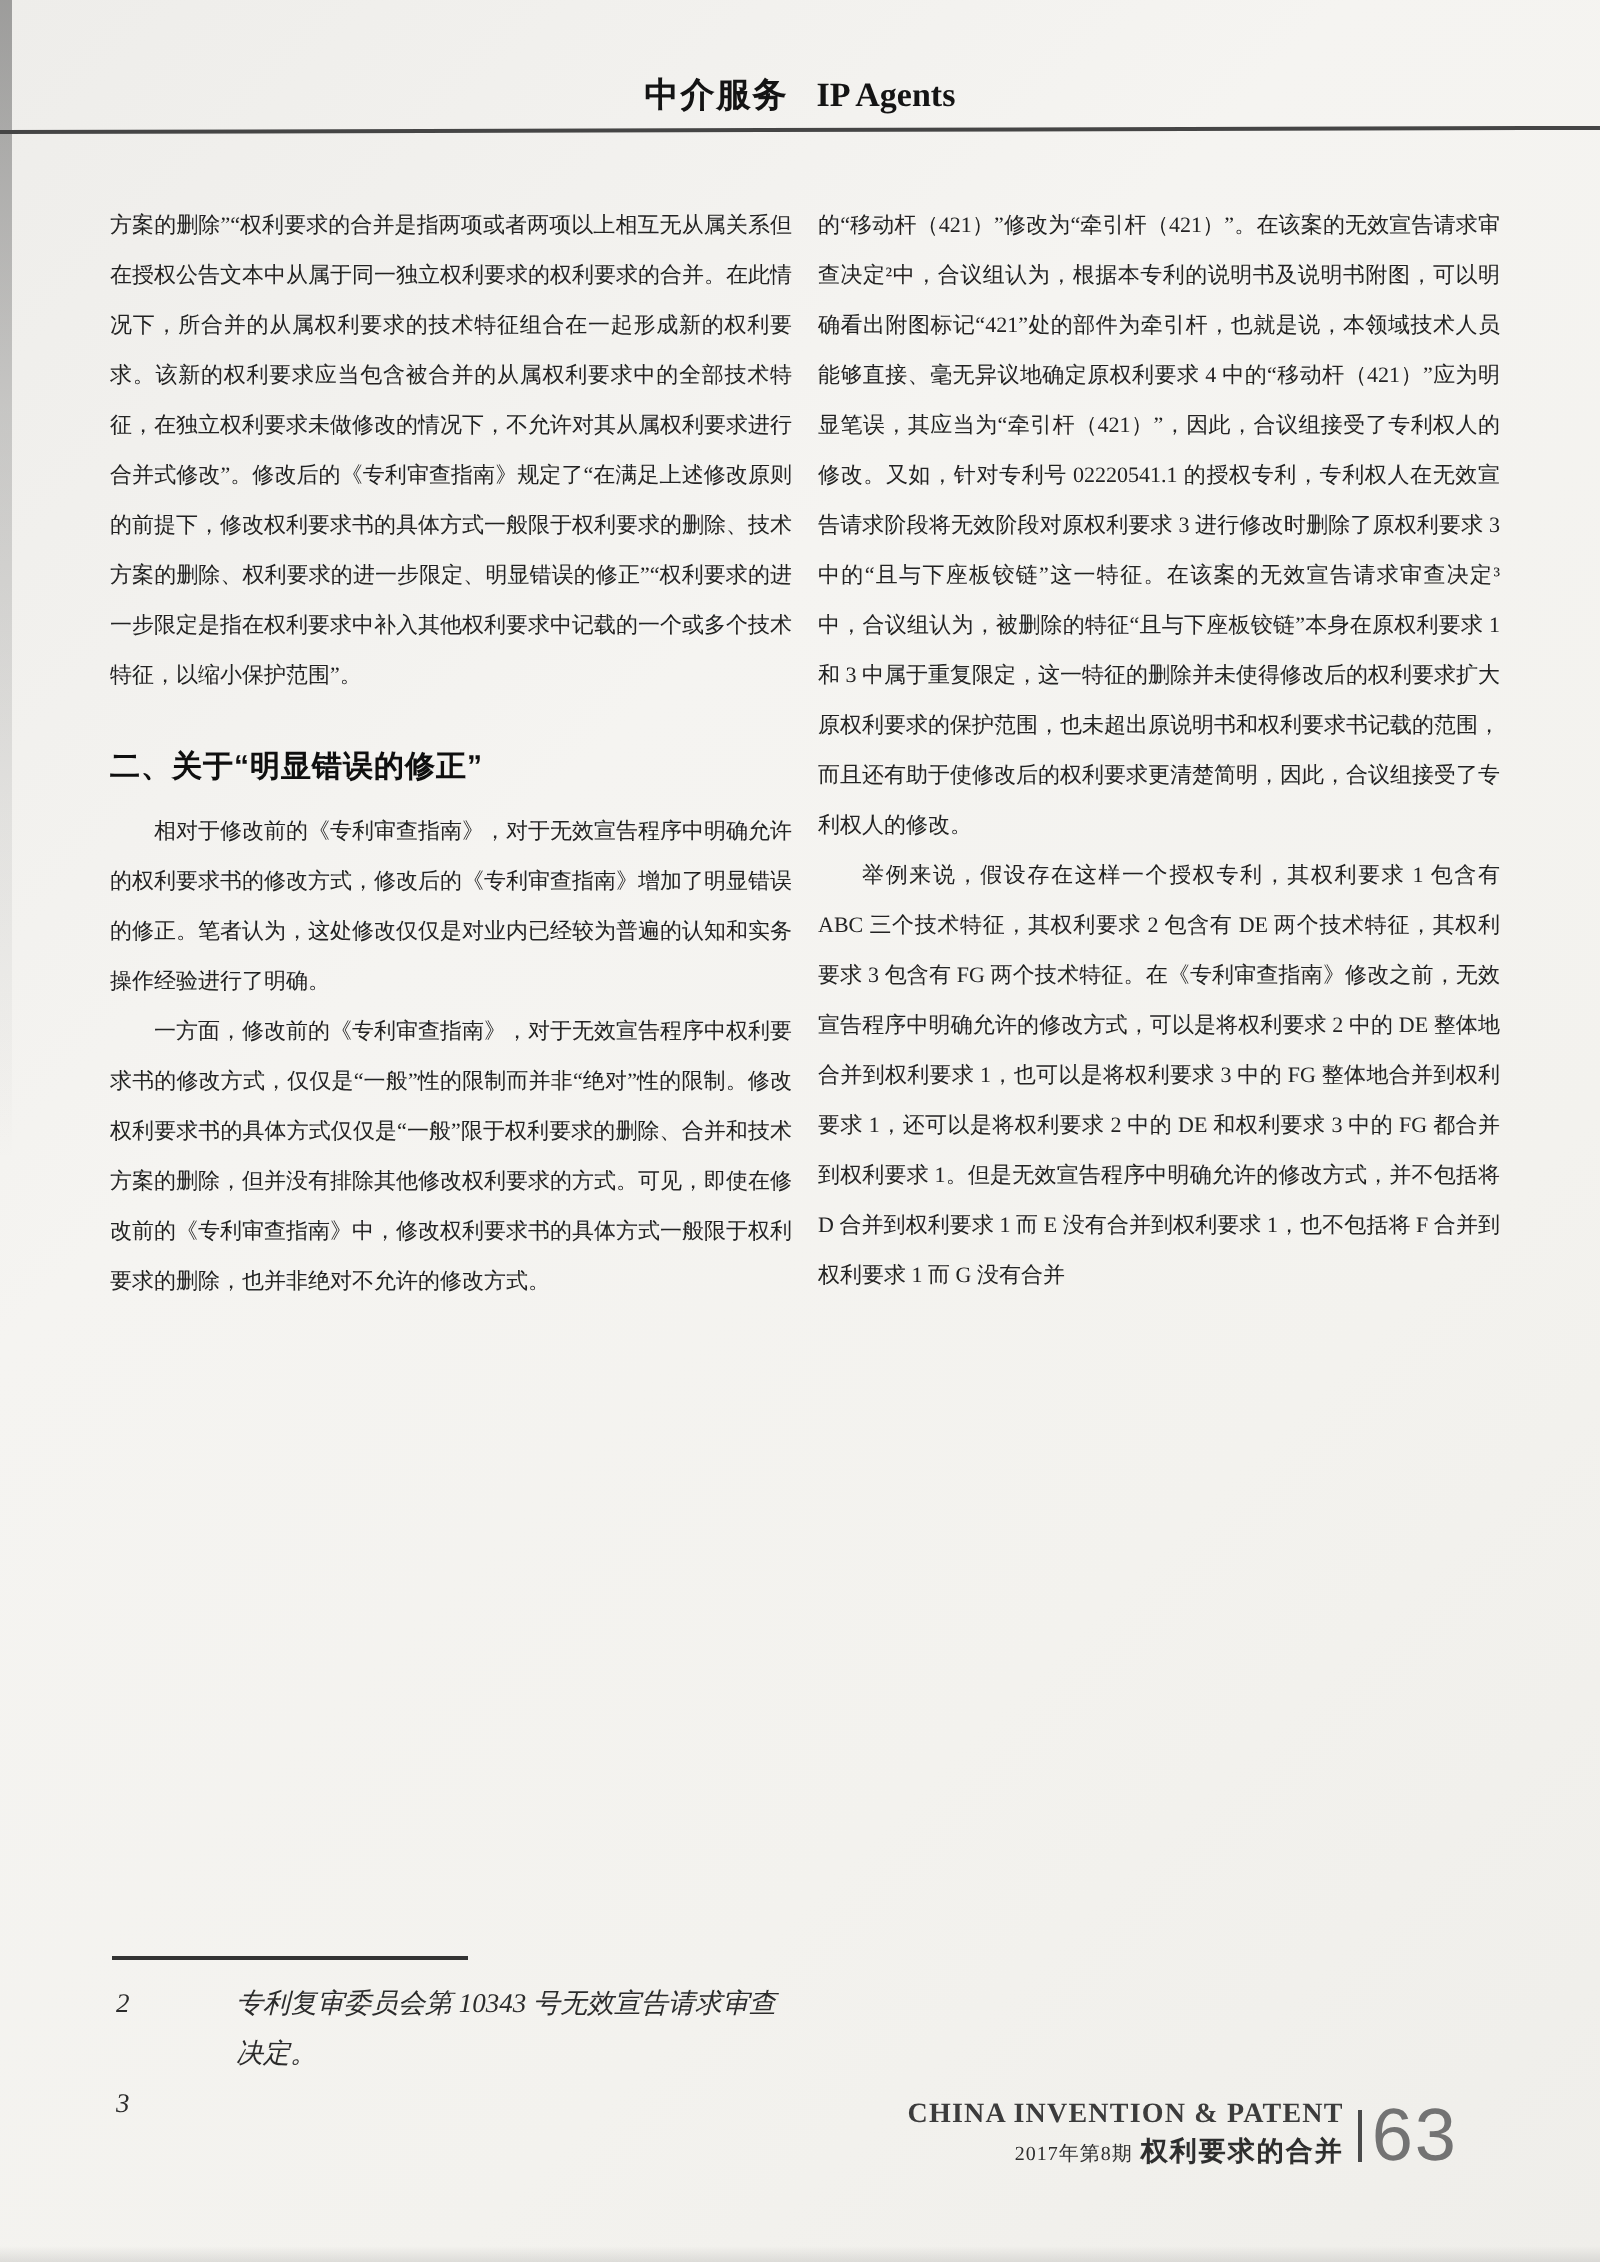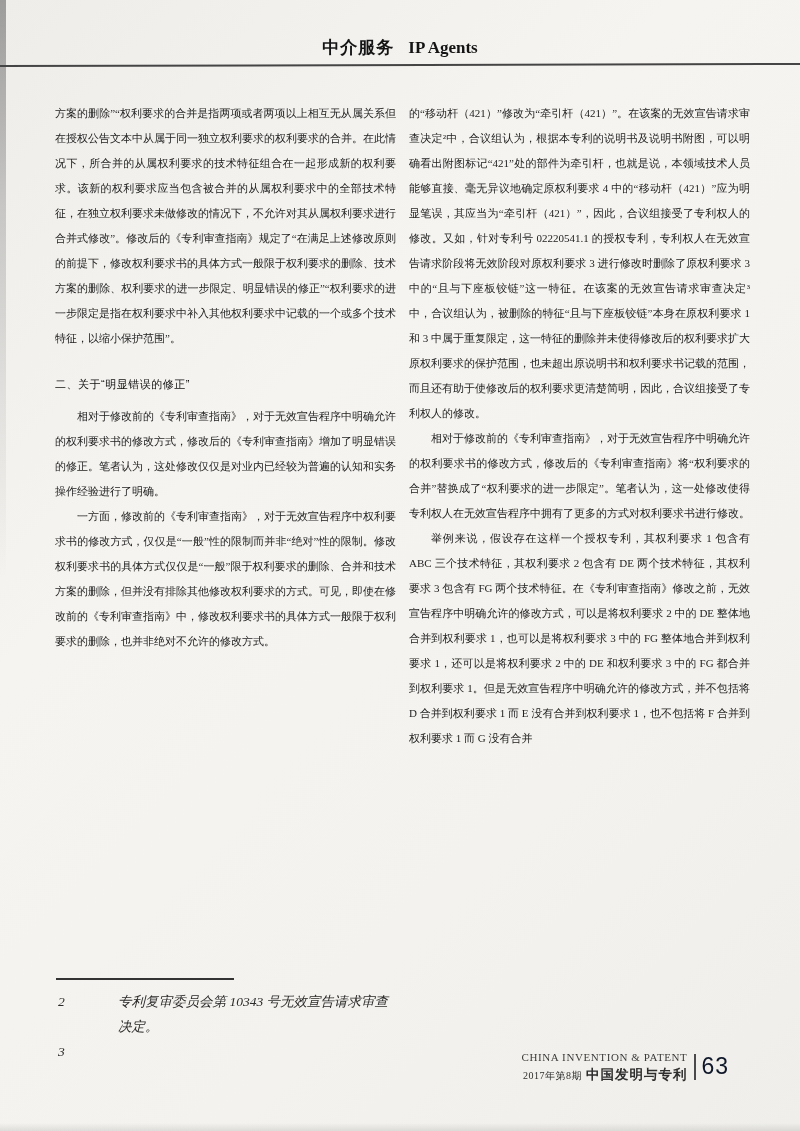--- a/index.html
+++ b/index.html
@@ -46,48 +46,48 @@
     margin: 0;
     font-size: 11px; line-height: 25px;
     text-align: justify;
     color: #222;
   }
   p.indent { text-indent: 2em; }
 
   h2.section {
     margin: 22px 0 9px 0;
     font-family: "Liberation Sans", "DejaVu Sans", sans-serif;
-    font-size: 11px; line-height: 22px; font-weight: normal;
+    font-size: 15px; line-height: 22px; font-weight: bold;
     color: #0f0f0f;
     letter-spacing: 0.5px;
   }
 
   .footnotes { position: absolute; left: 55px; top: 978px; width: 341px; }
   .fn-rule { width: 178px; height: 2px; background: #333; margin: 0 0 9px 1px; }
   .fn-row { display: flex; font-style: italic; font-size: 13.5px; line-height: 25px; color: #2b2b2b; }
   .fn-num { width: 60px; flex: 0 0 60px; padding-left: 3px; }
   .fn-text { flex: 1; }
 
   .page-footer {
     position: absolute; top: 1051px; right: 71px;
     display: flex; align-items: center;
   }
   .footer-text { text-align: right; line-height: 1; }
   .f-en {
     font-family: "Liberation Serif", serif;
-    font-size: 11px; font-weight: normal; letter-spacing: 0.6px;
+    font-size: 14px; font-weight: bold; letter-spacing: 0.6px;
     color: #3c3c3c; margin-bottom: 3px;
   }
   .f-cn-row { white-space: nowrap; color: #2e2e2e; }
   .f-issue { font-size: 10px; letter-spacing: 0.5px; }
   .f-cn { font-size: 13.5px; font-weight: bold; margin-left: 4px; letter-spacing: 1px; }
   .footer-divider { width: 2px; height: 26px; background: #4a4a4a; margin: 0 5px 0 7px; }
   .footer-page {
     font-family: "Liberation Sans", "DejaVu Sans", sans-serif;
-    font-size: 23px; line-height: 31px; color: #0f172a; letter-spacing: 1px; text-align: center;
+    font-size: 37px; line-height: 31px; color: #737373; letter-spacing: 1px; text-align: center;
   }
 </style>
 </head>
 <body>
 
 <div class="scan-edge-left"></div>
 <div class="scan-edge-bottom"></div>
 
 <div class="page-header">
   <span>中介服务</span><span class="en">IP Agents</span>
@@ -96,37 +96,36 @@
 
 <div class="col col-left">
   <p class="body">方案的删除”“权利要求的合并是指两项或者两项以上相互无从属关系但在授权公告文本中从属于同一独立权利要求的权利要求的合并。在此情况下，所合并的从属权利要求的技术特征组合在一起形成新的权利要求。该新的权利要求应当包含被合并的从属权利要求中的全部技术特征，在独立权利要求未做修改的情况下，不允许对其从属权利要求进行合并式修改”。修改后的《专利审查指南》规定了“在满足上述修改原则的前提下，修改权利要求书的具体方式一般限于权利要求的删除、技术方案的删除、权利要求的进一步限定、明显错误的修正”“权利要求的进一步限定是指在权利要求中补入其他权利要求中记载的一个或多个技术特征，以缩小保护范围”。</p>
   <h2 class="section">二、关于“明显错误的修正”</h2>
   <p class="body indent">相对于修改前的《专利审查指南》，对于无效宣告程序中明确允许的权利要求书的修改方式，修改后的《专利审查指南》增加了明显错误的修正。笔者认为，这处修改仅仅是对业内已经较为普遍的认知和实务操作经验进行了明确。</p>
   <p class="body indent">一方面，修改前的《专利审查指南》，对于无效宣告程序中权利要求书的修改方式，仅仅是“一般”性的限制而并非“绝对”性的限制。修改权利要求书的具体方式仅仅是“一般”限于权利要求的删除、合并和技术方案的删除，但并没有排除其他修改权利要求的方式。可见，即使在修改前的《专利审查指南》中，修改权利要求书的具体方式一般限于权利要求的删除，也并非绝对不允许的修改方式。</p>
 </div>
 
 <div class="col col-right">
   <p class="body">的“移动杆（421）”修改为“牵引杆（421）”。在该案的无效宣告请求审查决定²中，合议组认为，根据本专利的说明书及说明书附图，可以明确看出附图标记“421”处的部件为牵引杆，也就是说，本领域技术人员能够直接、毫无异议地确定原权利要求 4 中的“移动杆（421）”应为明显笔误，其应当为“牵引杆（421）”，因此，合议组接受了专利权人的修改。又如，针对专利号 02220541.1 的授权专利，专利权人在无效宣告请求阶段将无效阶段对原权利要求 3 进行修改时删除了原权利要求 3 中的“且与下座板铰链”这一特征。在该案的无效宣告请求审查决定³中，合议组认为，被删除的特征“且与下座板铰链”本身在原权利要求 1 和 3 中属于重复限定，这一特征的删除并未使得修改后的权利要求扩大原权利要求的保护范围，也未超出原说明书和权利要求书记载的范围，而且还有助于使修改后的权利要求更清楚简明，因此，合议组接受了专利权人的修改。</p>
-  <p class="body indent">相对于修改前的《专利审查指南》，对于无效宣告程序中明确允许的权利要求书的修改方式，修改后的《专利审查指南》将“权利要求的合并”替换成了“权利要求的进一步限定”。笔者认为，这一处修改使得专利权人在无效宣告程序中拥有了更多的方式对权利要求书进行修改。</p>
   <p class="body indent">举例来说，假设存在这样一个授权专利，其权利要求 1 包含有 ABC 三个技术特征，其权利要求 2 包含有 DE 两个技术特征，其权利要求 3 包含有 FG 两个技术特征。在《专利审查指南》修改之前，无效宣告程序中明确允许的修改方式，可以是将权利要求 2 中的 DE 整体地合并到权利要求 1，也可以是将权利要求 3 中的 FG 整体地合并到权利要求 1，还可以是将权利要求 2 中的 DE 和权利要求 3 中的 FG 都合并到权利要求 1。但是无效宣告程序中明确允许的修改方式，并不包括将 D 合并到权利要求 1 而 E 没有合并到权利要求 1，也不包括将 F 合并到权利要求 1 而 G 没有合并</p>
 </div>
 
 <div class="footnotes">
   <div class="fn-rule"></div>
   <div class="fn-row">
     <span class="fn-num">2</span>
     <span class="fn-text">专利复审委员会第 10343 号无效宣告请求审查决定。</span>
   </div>
   <div class="fn-row">
     <span class="fn-num">3</span>
   </div>
 </div>
 
 <div class="page-footer">
   <div class="footer-text">
     <div class="f-en">CHINA INVENTION &amp; PATENT</div>
     <div class="f-cn-row">
-      <span class="f-issue">2017年第8期</span><span class="f-cn">中国发明与专利</span>
+      <span class="f-issue">2017年第8期</span><span class="f-cn">权利要求的合并</span>
     </div>
   </div>
   <div class="footer-divider"></div>
   <div class="footer-page">63</div>
 </div>
 
 </body></html>

